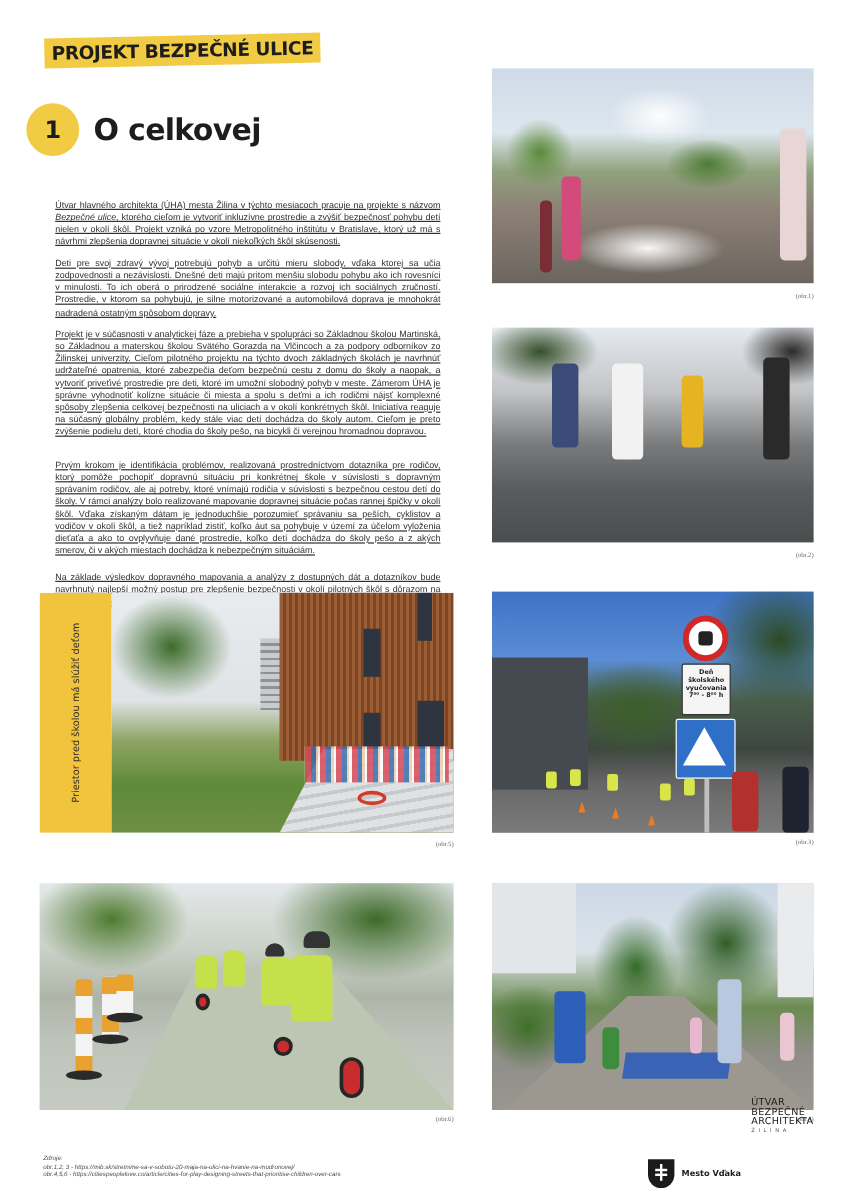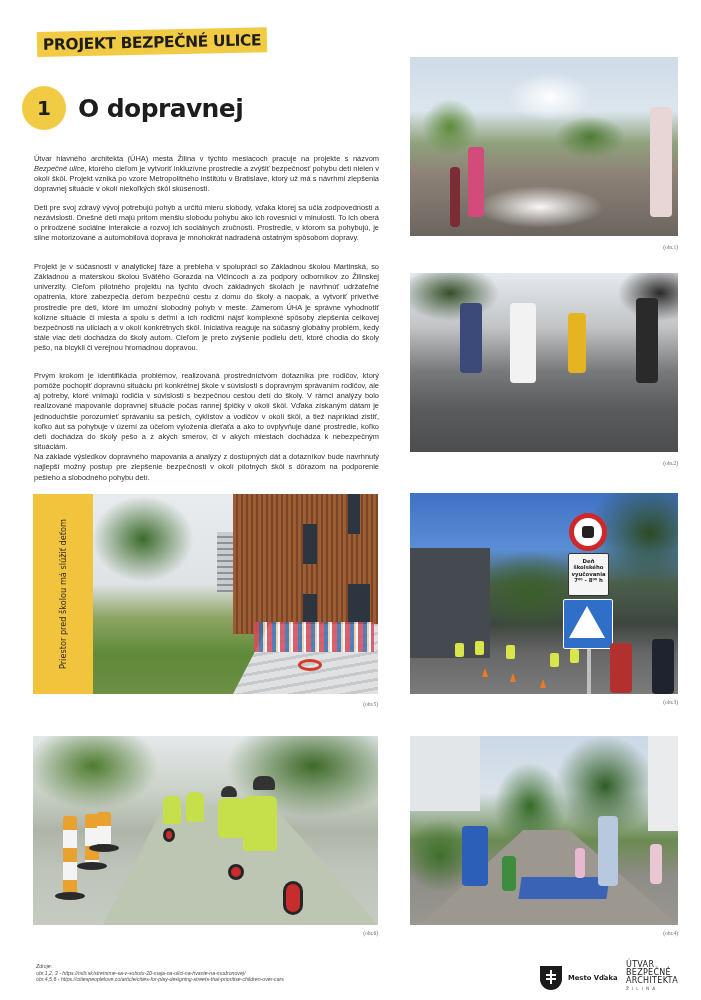--- a/index.html
+++ b/index.html
@@ -28,21 +28,21 @@
     .section-title {
       margin-left: 12px; font-family: "DejaVu Sans", sans-serif; font-weight: bold;
       font-size: 25px; letter-spacing: -0.6px; color: #1d1d1d;
     }
 
     .body-text {
       position: absolute; left: 34px; width: 345px;
       font-family: "Liberation Sans", sans-serif; font-size: 7.45px; line-height: 10.15px;
       text-align: justify; color: #303030;
     }
-    .body-text p { margin: 0; }
+    .body-text p { margin: 12px; text-decoration: underline; }
     .body-text em { font-style: italic; }
 
     .photo { position: absolute; overflow: hidden; }
     .caption {
       position: absolute; font-family: "Liberation Serif", serif; font-size: 5.5px; color: #6a6a6a;
       text-align: right;
     }
 
     
     .p1 { left: 410px; top: 57px; width: 268px; height: 179px;
@@ -146,34 +146,34 @@
       position: absolute; left: 36px; top: 963px; font-family: "Liberation Sans", sans-serif;
       font-style: italic; font-size: 5.2px; line-height: 6.6px; color: #4d4d4d;
     }
 
     .logo-zilina { position: absolute; left: 540px; top: 966px; display: flex; align-items: center; }
     .crest { width: 22px; height: 24px; background: #1b1b1b; border-radius: 0 0 11px 11px; position: relative; }
     .crest::before { content: ""; position: absolute; left: 10px; top: 4px; width: 2px; height: 14px; background: #fff; }
     .crest::after { content: ""; position: absolute; left: 6px; top: 8px; width: 10px; height: 2px; background: #fff; box-shadow: 0 4px 0 #fff; }
     .logo-zilina-text { margin-left: 6px; font-family: "DejaVu Sans", sans-serif; font-weight: bold; font-size: 6.8px; color: #1b1b1b; }
 
-    .logo-uha { position: absolute; left: 626px; top: 961px; font-family: "DejaVu Sans", sans-serif; color: #1b1b1b; }
+    .logo-uha { position: absolute; left: 626px; top: 915px; font-family: "DejaVu Sans", sans-serif; color: #1b1b1b; }
     .logo-uha div { font-size: 8px; line-height: 8.2px; letter-spacing: 0.3px; }
     .logo-uha .city { font-size: 4.4px; line-height: 6px; letter-spacing: 3px; color: #555; }
   </style>
 </head>
 <body>
 
 <div class="title-banner">
   <span>PROJEKT BEZPEČNÉ ULICE</span>
 </div>
 
 <div class="section-heading">
   <div class="section-num">1</div>
-  <div class="section-title">O dopravnej</div>
+  <div class="section-title">O celkovej</div>
 </div>
 
 <div class="body-text" style="top:154px;">
   <p><span>Útvar hlavného architekta (ÚHA) mesta Žilina v týchto mesiacoch pracuje na projekte s názvom </span><em>Bezpečné ulice</em><span>, ktorého cieľom je vytvoriť inkluzívne prostredie a zvýšiť bezpečnosť pohybu detí nielen v okolí škôl. Projekt vzniká po vzore Metropolitného inštitútu v Bratislave, ktorý už má s návrhmi zlepšenia dopravnej situácie v okolí niekoľkých škôl skúsenosti.</span></p>
 </div>
 
 <div class="body-text" style="top:203px;">
   <p>Deti pre svoj zdravý vývoj potrebujú pohyb a určitú mieru slobody, vďaka ktorej sa učia zodpovednosti a nezávislosti. Dnešné deti majú pritom menšiu slobodu pohybu ako ich rovesníci v minulosti. To ich oberá o prirodzené sociálne interakcie a rozvoj ich sociálnych zručností. Prostredie, v ktorom sa pohybujú, je silne motorizované a automobilová doprava je mnohokrát nadradená ostatným spôsobom dopravy.</p>
 </div>
 

